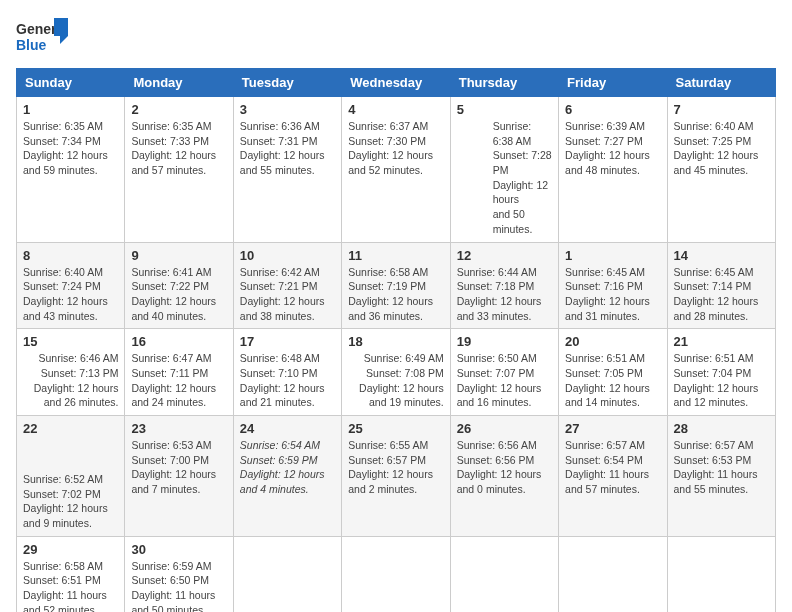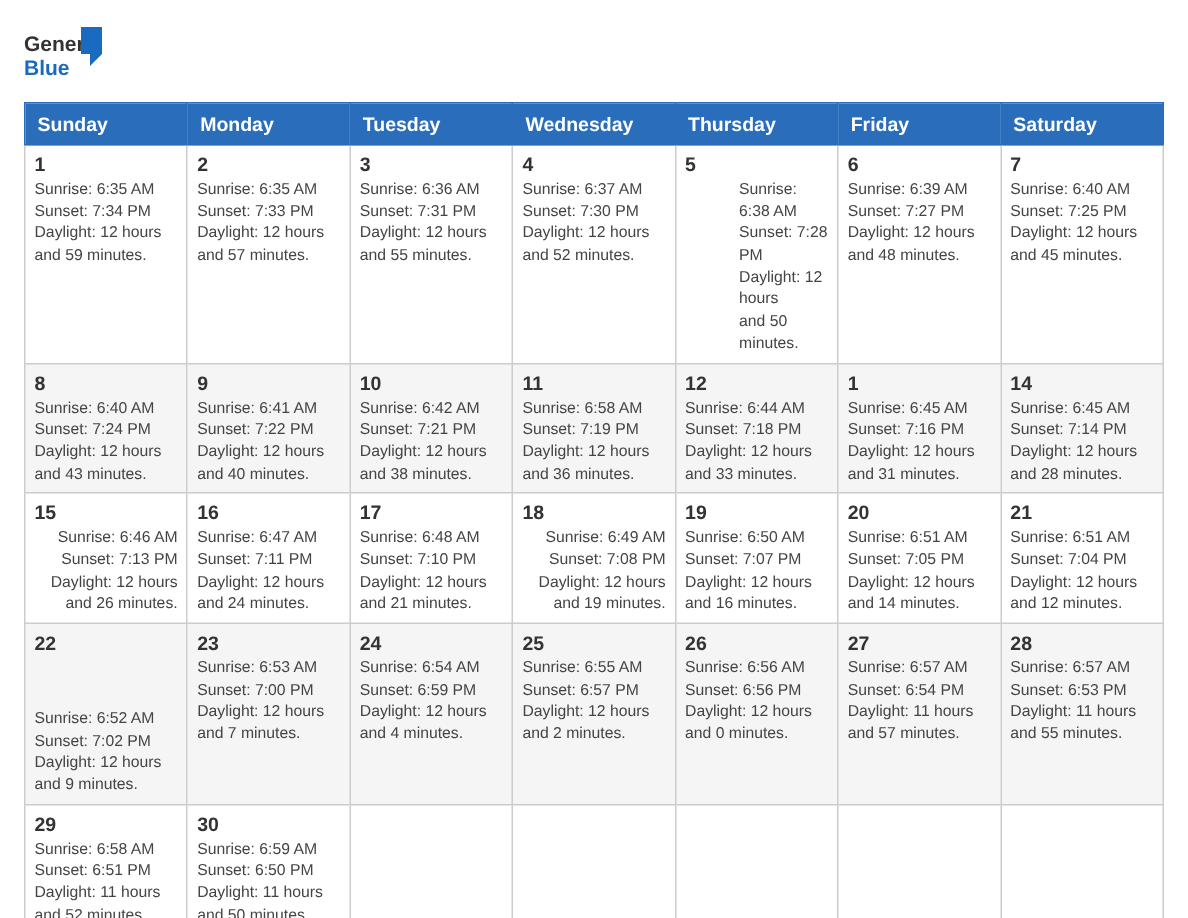--- a/index.html
+++ b/index.html
@@ -267,21 +267,21 @@
         </td>
         <td>
           <span class="day-number">23</span>
           <div class="day-info" style="white-space: pre-line;">Sunrise: 6:53 AM
 Sunset: 7:00 PM
 Daylight: 12 hours
 and 7 minutes.</div>
         </td>
         <td>
           <span class="day-number">24</span>
-          <div class="day-info" style="white-space: pre-line;">Sunrise: 6:54 AM
+          <div class="day-info" style="white-space: pre-line; font-style: italic;">Sunrise: 6:54 AM
 Sunset: 6:59 PM
 Daylight: 12 hours
 and 4 minutes.</div>
         </td>
         <td>
           <span class="day-number">25</span>
           <div class="day-info" style="white-space: pre-line;">Sunrise: 6:55 AM
 Sunset: 6:57 PM
 Daylight: 12 hours
 and 2 minutes.</div>

